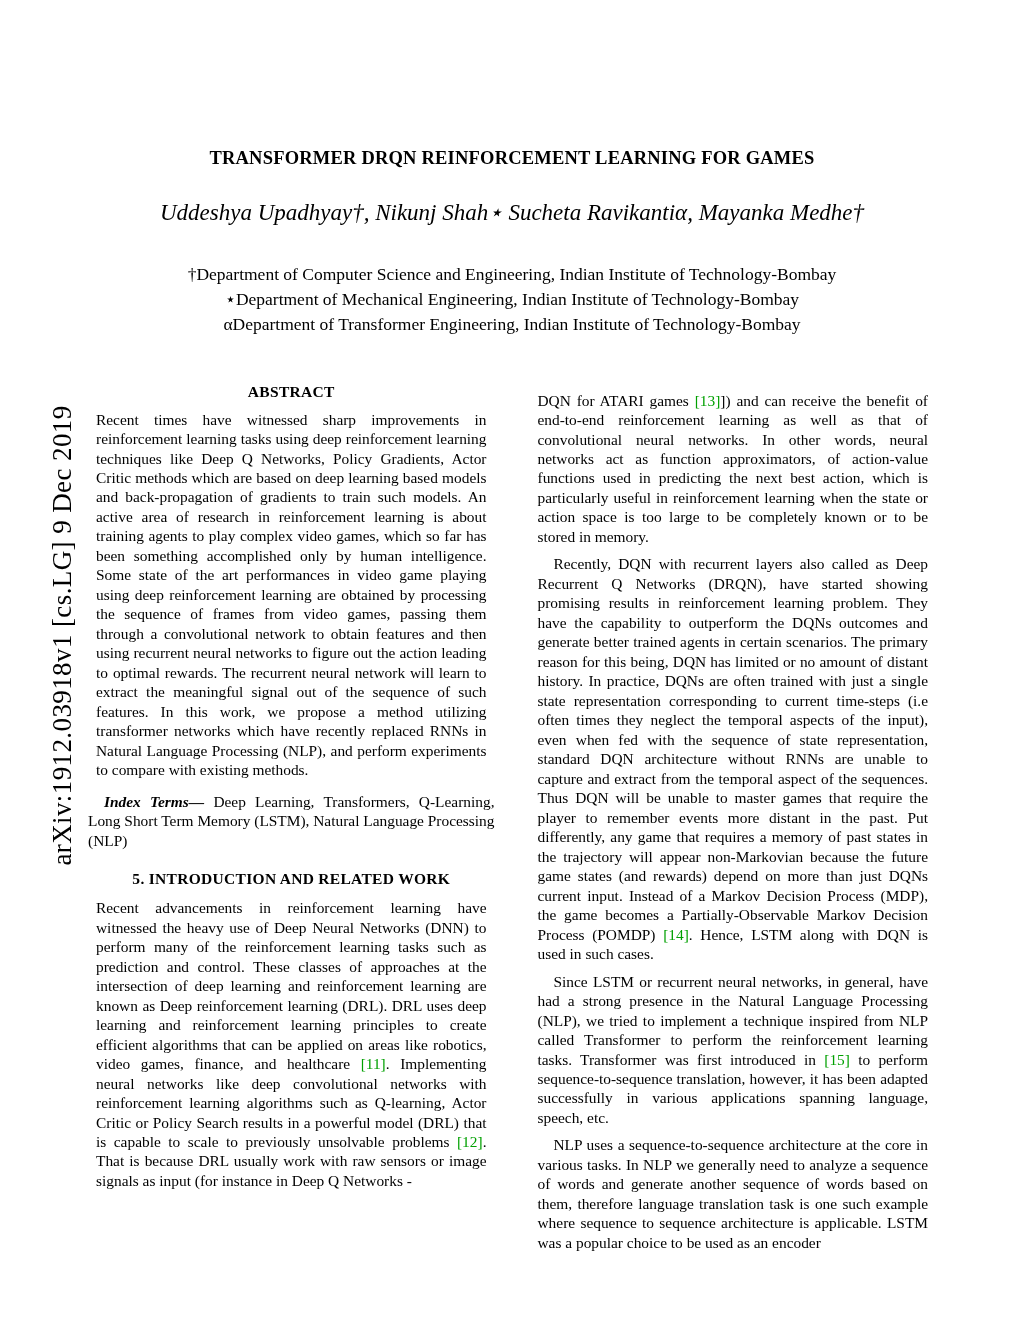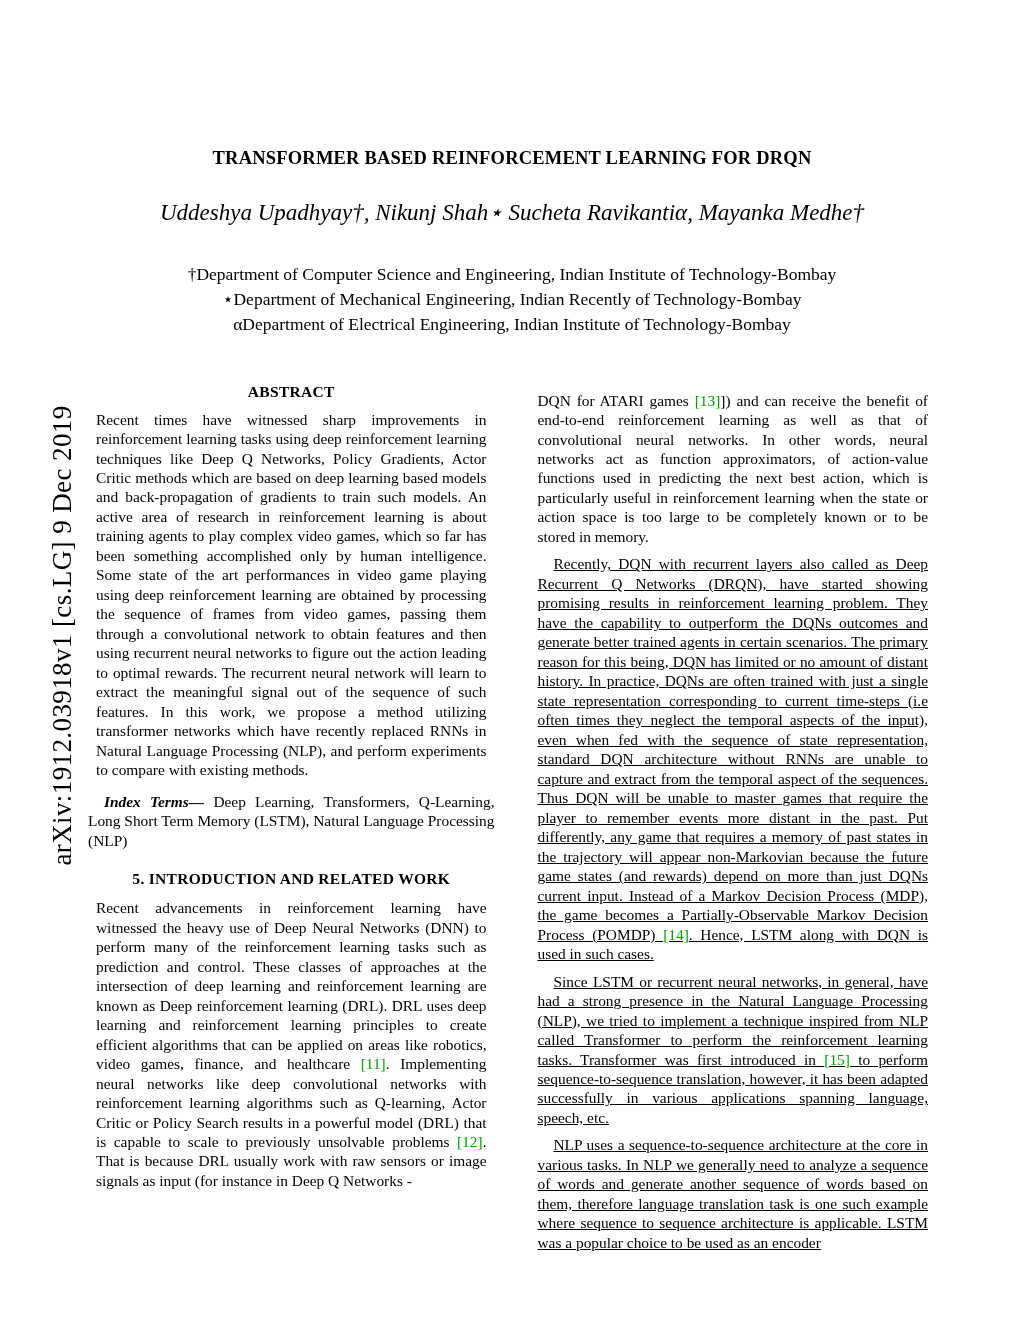--- a/index.html
+++ b/index.html
@@ -83,21 +83,21 @@
   }
 
   p.body {
     font-size: 15.4px;
     line-height: 1.265;
     text-align: justify;
     margin: 8px;
     hyphens: auto;
     -webkit-hyphens: auto;
   }
-  p.body + p.body { text-indent: 16px; text-decoration: underline; }
+  p.body + p.body { text-indent: 16px; }
   p.indent { text-indent: 16px; }
 
   .index-terms {
     font-size: 15.4px;
     line-height: 1.265;
     text-align: justify;
     margin: 12px 0 0 0;
     text-indent: 16px;
   }
   .index-terms b i { font-weight: bold; font-style: italic; }
@@ -108,28 +108,28 @@
 </style>
 </head>
 <body>
 
 <div class="page">
 
   <div class="arxiv-stamp">arXiv:1912.03918v1  [cs.LG]  9 Dec 2019</div>
 
   <div class="content">
 
-    <h1 class="paper-title">TRANSFORMER BASED REINFORCEMENT LEARNING FOR DRQN</h1>
+    <h1 class="paper-title">TRANSFORMER DRQN REINFORCEMENT LEARNING FOR GAMES</h1>
 
     <div class="authors">Uddeshya Upadhyay†, Nikunj Shah⋆ Sucheta Ravikantiα, Mayanka Medhe†</div>
 
     <div class="affiliations">
       <div>†Department of Computer Science and Engineering, Indian Institute of Technology-Bombay</div>
-      <div>⋆Department of Mechanical Engineering, Indian Recently of Technology-Bombay</div>
-      <div>αDepartment of Electrical Engineering, Indian Institute of Technology-Bombay</div>
+      <div>⋆Department of Mechanical Engineering, Indian Institute of Technology-Bombay</div>
+      <div>αDepartment of Transformer Engineering, Indian Institute of Technology-Bombay</div>
     </div>
 
     <div class="columns">
 
       <div class="col">
         <div class="section-heading">ABSTRACT</div>
         <p class="body">Recent times have witnessed sharp improvements in reinforcement learning tasks using deep reinforcement learning techniques like Deep Q Networks, Policy Gradients, Actor Critic methods which are based on deep learning based models and back-propagation of gradients to train such models. An active area of research in reinforcement learning is about training agents to play complex video games, which so far has been something accomplished only by human intelligence. Some state of the art performances in video game playing using deep reinforcement learning are obtained by processing the sequence of frames from video games, passing them through a convolutional network to obtain features and then using recurrent neural networks to figure out the action leading to optimal rewards. The recurrent neural network will learn to extract the meaningful signal out of the sequence of such features. In this work, we propose a method utilizing transformer networks which have recently replaced RNNs in Natural Language Processing (NLP), and perform experiments to compare with existing methods.</p>
 
         <p class="index-terms"><b><i>Index Terms—</i></b><span> Deep Learning, Transformers, Q-Learning, Long Short Term Memory (LSTM), Natural Language Processing (NLP)</span></p>
 

